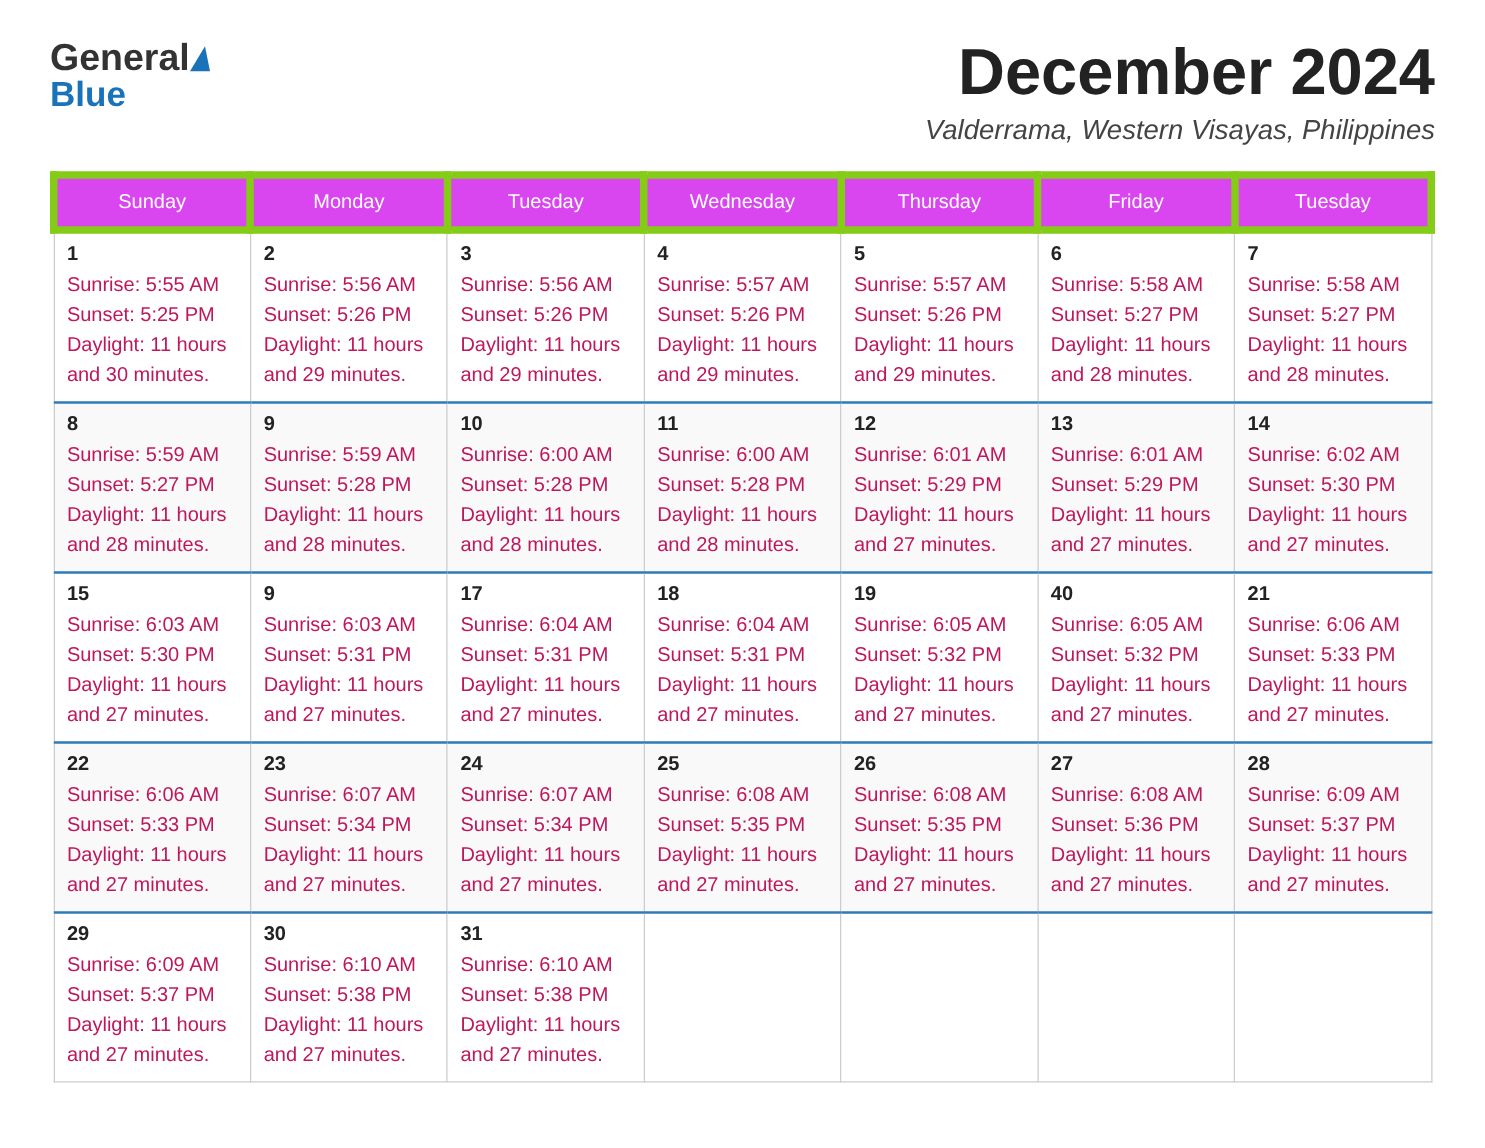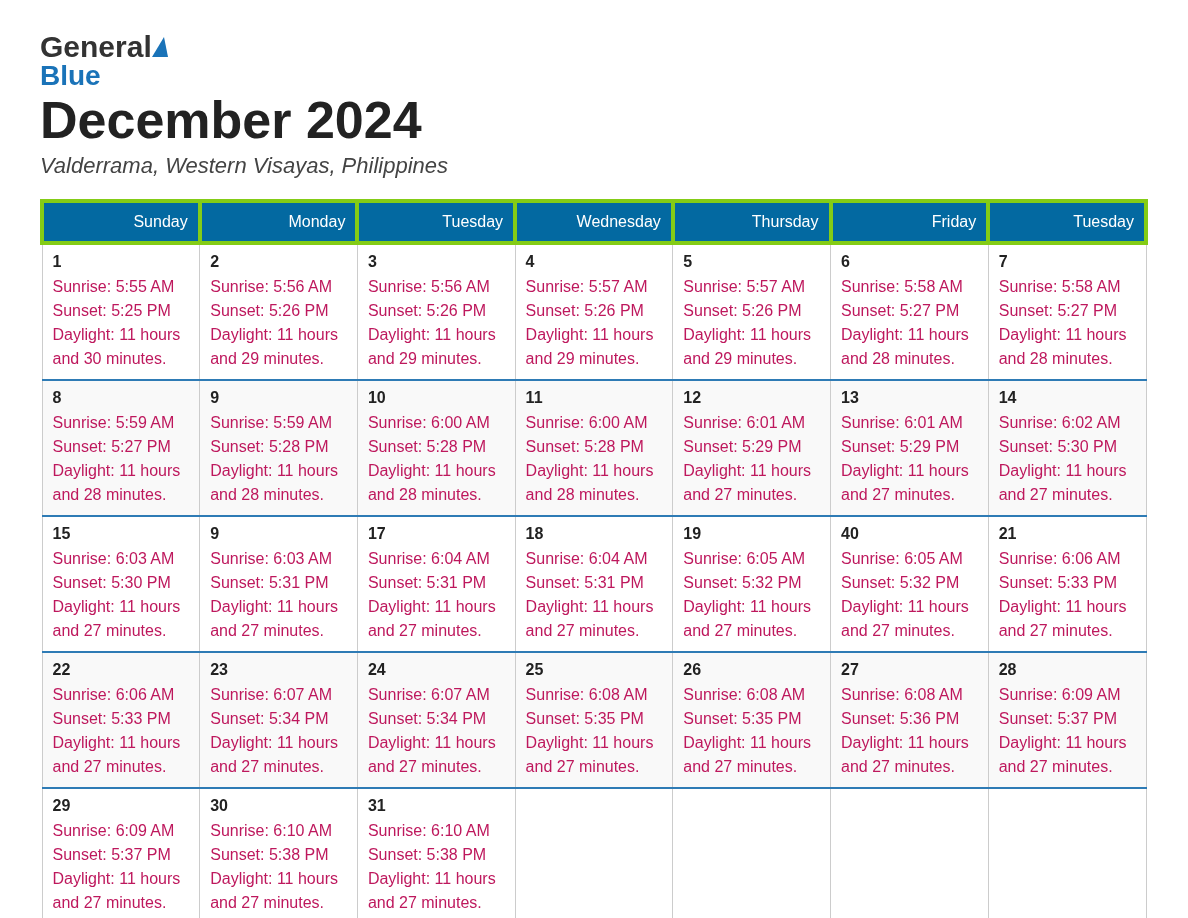--- a/index.html
+++ b/index.html
@@ -8,49 +8,49 @@
       background: #fff;
       padding: 30px 40px;
       width: 1188px;
       min-height: 918px;
     }
     .header {
       display: flex;
       justify-content: space-between;
       align-items: flex-start;
       margin-bottom: 20px;
-      flex-direction: column;
     }
     .title-area {
+      text-align: right;
     }
     .month-title {
       font-size: 52px;
       font-weight: bold;
       color: #222;
       line-height: 1.1;
     }
     .location-title {
       font-size: 22px;
       color: #444;
       margin-top: 4px;
       font-style: italic;
     }
     .calendar {
       width: 100%;
       border-collapse: collapse;
       border: 1px solid #aaa;
     }
     .calendar th {
-      background-color: #0369a1;
+      background-color: #d946ef;
       color: #fff;
       font-size: 16px;
       font-weight: normal;
       padding: 10px 10px;
-      text-align: right;
-      border: 4px solid #84cc16;
+      text-align: center;
+      border: 6px solid #84cc16;
     }
     .calendar td {
       vertical-align: top;
       padding: 8px 10px;
       border: 1px solid #ccc;
       font-size: 13px;
       color: #222;
       width: 14.28%;
       min-height: 110px;
       background: #fff;

